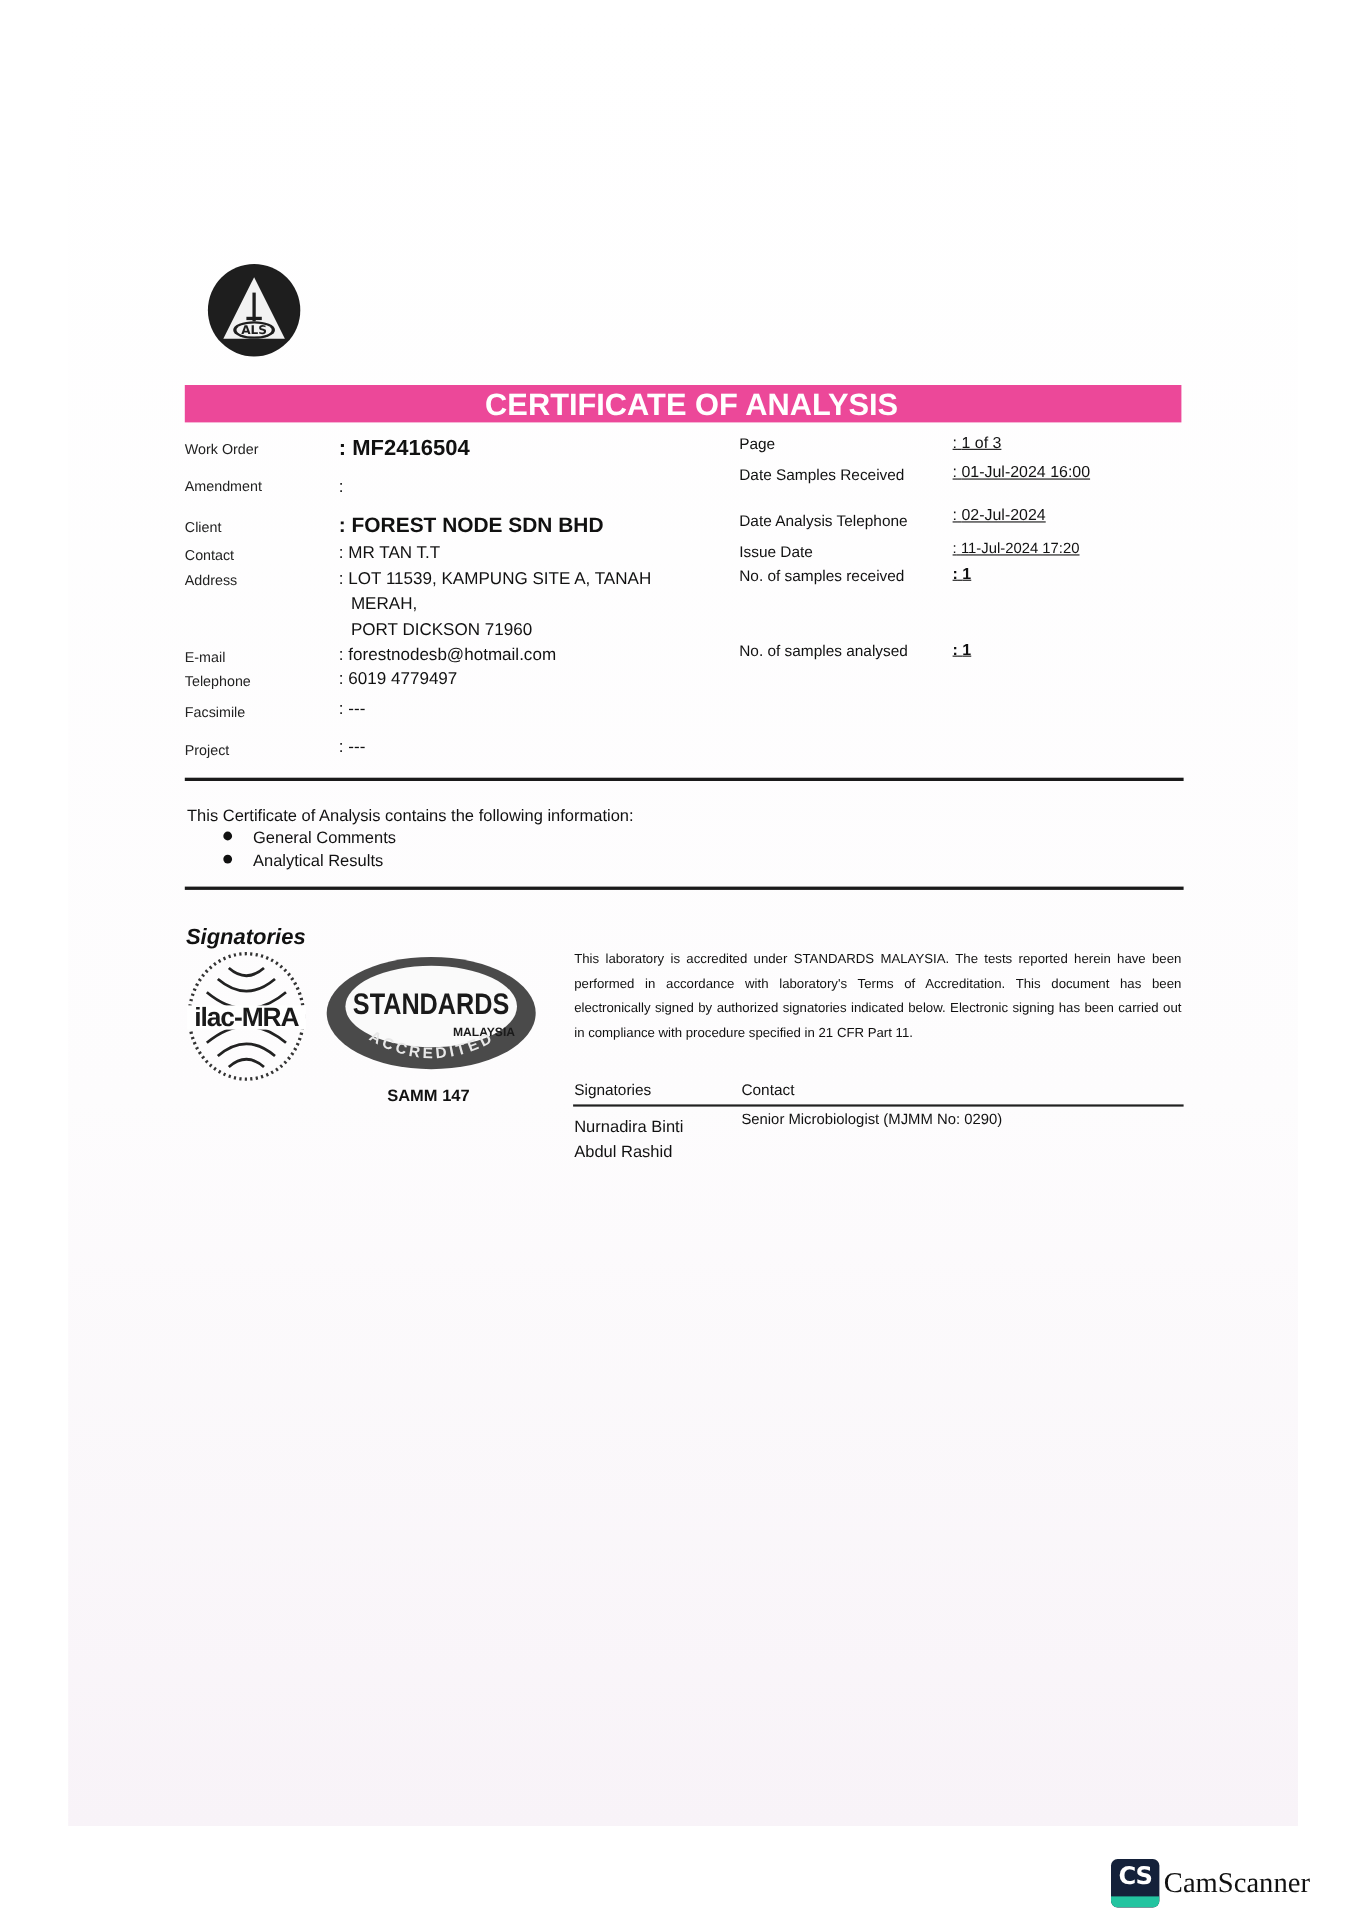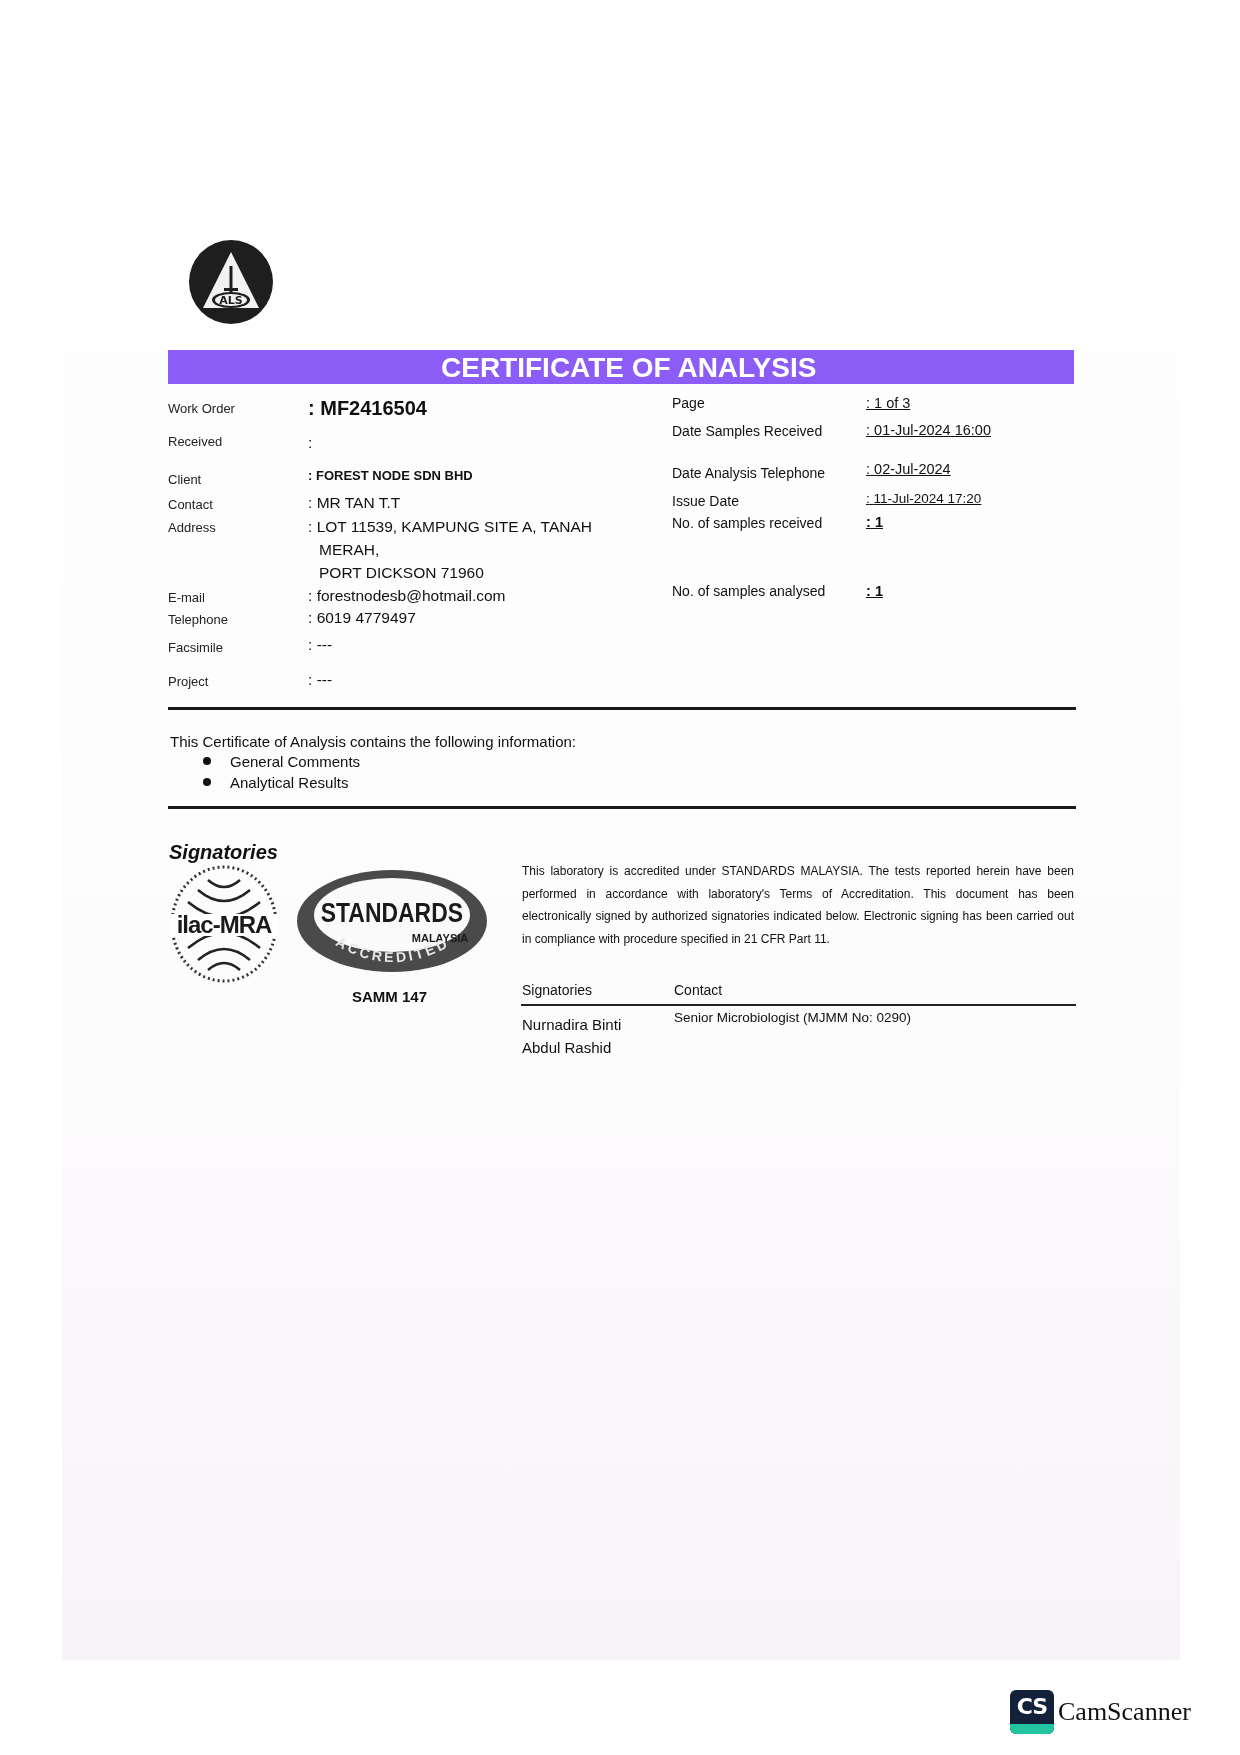--- a/index.html
+++ b/index.html
@@ -36,21 +36,21 @@
     }
     .als-logo svg { width: 84px; height: 84px; display: block; }
 
     
     .title-bar {
       position: absolute;
       left: 168px;
       top: 350px;
       width: 906px;
       height: 34px;
-      background: #8b5cf6;
+      background: #ec4899;
     }
     .title-bar .title-text {
       position: absolute;
       left: 273px;
       top: 2px;
       color: #fff;
       font-weight: bold;
       font-size: 28px;
       letter-spacing: 0px;
       line-height: 32px;
@@ -250,25 +250,25 @@
   </svg>
 </div>
 
 <div class="title-bar">
   <span class="title-text">CERTIFICATE OF ANALYSIS</span>
 </div>
 
 <span class="lbl" style="left:168px; top:401px;">Work Order</span>
 <span class="val big" style="left:308px; top:397px;"><span>:</span> <span>MF2416504</span></span>
 
-<span class="lbl" style="left:168px; top:434px;">Received</span>
+<span class="lbl" style="left:168px; top:434px;">Amendment</span>
 <span class="val" style="left:308px; top:434px;"><span>:</span> <span></span></span>
 
 <span class="lbl" style="left:168px; top:472px;">Client</span>
-<span class="val bold" style="left:308px; top:468px; font-size:13px;"><span>:</span> <span>FOREST NODE SDN BHD</span></span>
+<span class="val bold" style="left:308px; top:468px; font-size:19px;"><span>:</span> <span>FOREST NODE SDN BHD</span></span>
 
 <span class="lbl" style="left:168px; top:497px;">Contact</span>
 <span class="val" style="left:308px; top:494px;"><span>:</span> <span>MR TAN T.T</span></span>
 
 <span class="lbl" style="left:168px; top:520px;">Address</span>
 <span class="val" style="left:308px; top:518px;"><span>:</span> <span>LOT 11539, KAMPUNG SITE A, TANAH</span></span>
 <span class="val" style="left:319px; top:541px;">MERAH,</span>
 <span class="val" style="left:319px; top:564px;">PORT DICKSON  71960</span>
 
 <span class="lbl" style="left:168px; top:590px;">E-mail</span>

